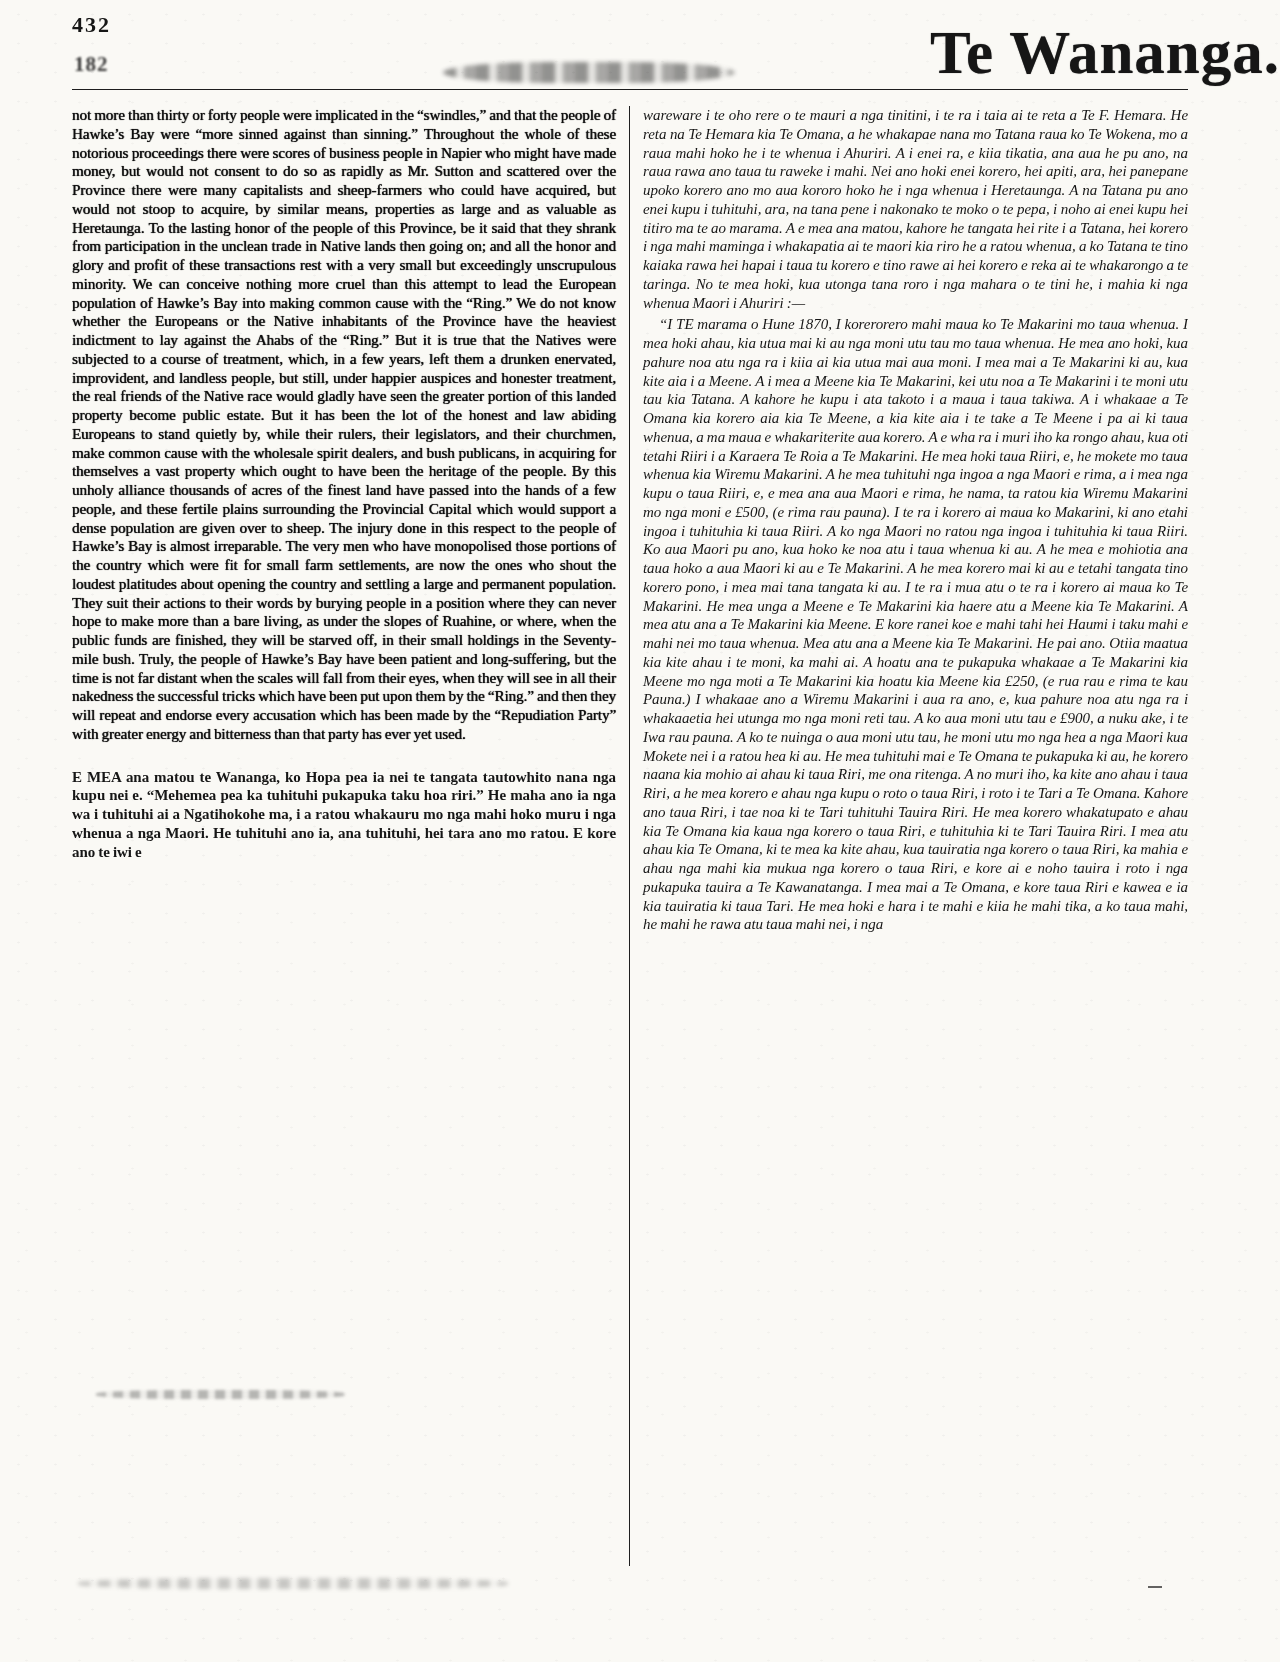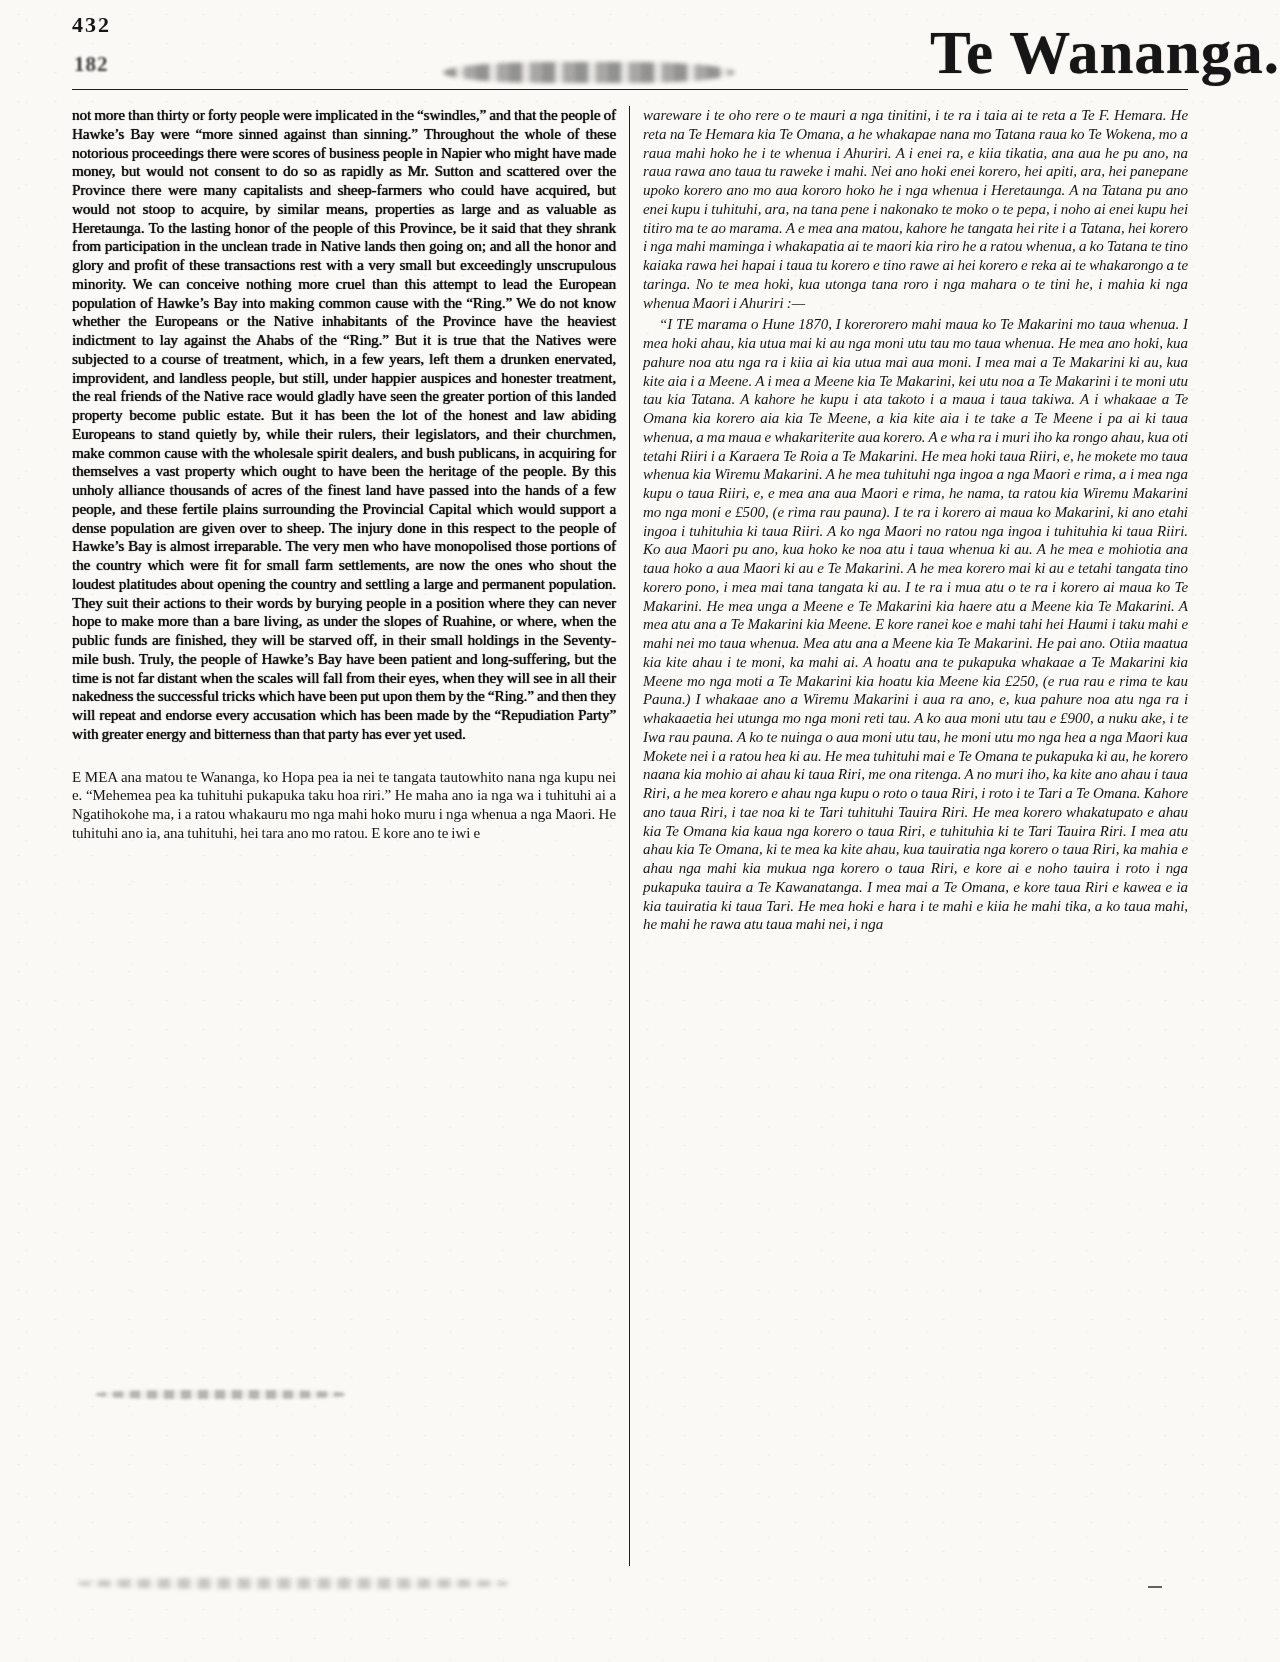--- a/index.html
+++ b/index.html
@@ -55,21 +55,21 @@
     letter-spacing:-0.05px; word-spacing:-0.6px;
   }
   .col.left  { padding-right:13px; border-right:1.5px solid #1f1f1f; }
   .col.right { padding-left:13px;font-style:italic; }
   .col p { margin:0; }
   
   .col.left p:nth-child(1) {
     text-shadow: 0 0 1px rgba(10,10,10,.85), 0.6px 0.3px 0 rgba(20,20,20,.55);
     color:#0e0e0e;
   }
-  .col.left p:nth-child(2) { margin-top:24px; }
+  .col.left p:nth-child(2) { margin-top:24px;font-weight:bold; }
   .col.right p:nth-child(2) { text-indent:16px; margin-top:3px; }
   .para-smudge {
     position:absolute; left:96px; top:1390px; width:250px; height:9px;
     background:repeating-linear-gradient(90deg,
       rgba(40,40,40,.5) 0 10px, rgba(120,120,120,.15) 10px 17px);
     filter:blur(1.8px); opacity:.65; border-radius:40%;
   }
   .bottom-smudge {
     position:absolute; left:78px; top:1578px; width:430px; height:11px;
     background:repeating-linear-gradient(90deg,

